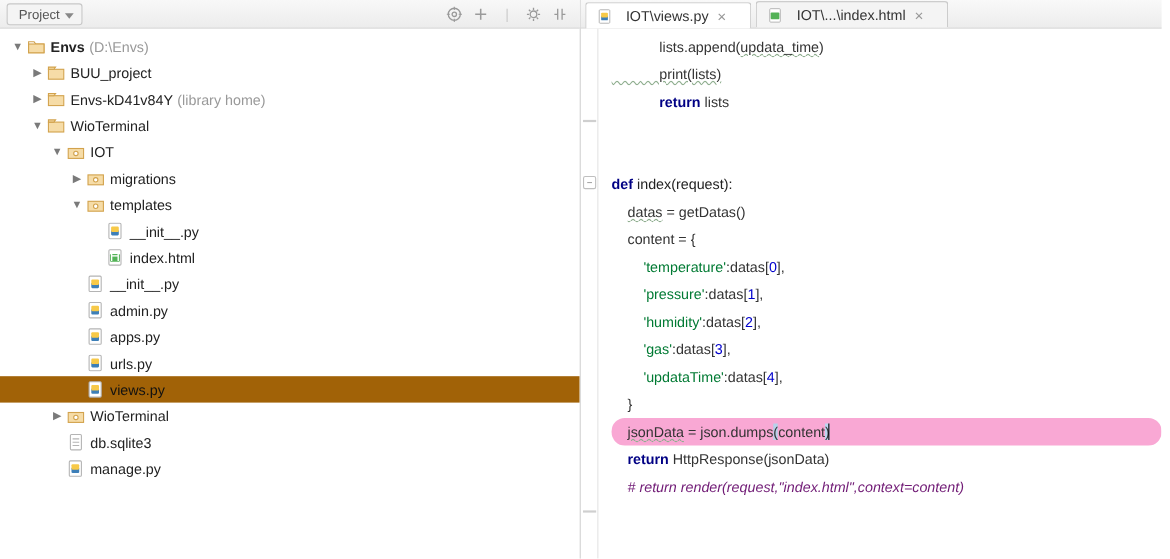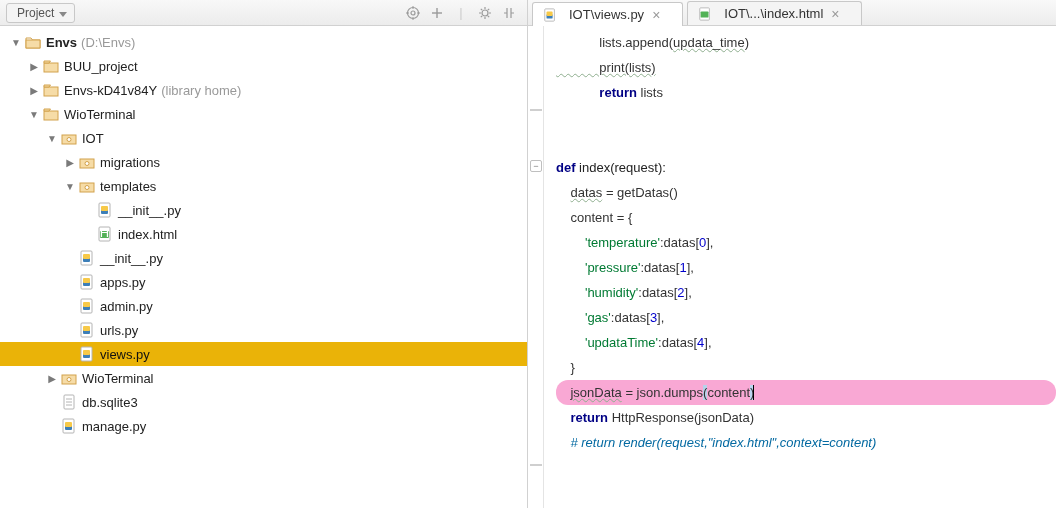--- a/index.html
+++ b/index.html
@@ -13,21 +13,21 @@
 .project-btn::after { content:""; position:absolute; right:7px; top:8px; border-left:4px solid transparent; border-right:4px solid transparent; border-top:5px solid #888; }
 .left-header .spacer { flex:1; }
 .hicon { width:20px; height:20px; display:flex; align-items:center; justify-content:center; color:#8a8a8a; cursor:pointer; margin: 0 2px; }
 
 .tree { flex:1; overflow:auto; padding: 4px 0 10px 0; user-select:none; }
 .node { display:flex; align-items:center; height:24px; padding-right:4px; cursor:pointer; white-space:nowrap; }
 .tw { width:16px; display:flex; justify-content:center; color:#7a7a7a; font-size:10px; }
 .tw.blank { visibility:hidden; }
 .node .label { color:#222; }
 .node .muted { color:#999; margin-left:4px; }
-.node.selected { background:#eab308; }
+.node.selected { background:#a16207; }
 .node.selected .label { color:#111; }
 
 
 .d0{padding-left:8px}.d1{padding-left:26px}.d2{padding-left:44px}.d3{padding-left:62px}.d4{padding-left:80px}
 
 
 .ico { width:18px; height:16px; margin-right:4px; display:flex; align-items:center; justify-content:center; }
 .ico svg { display:block; }
 
 
@@ -44,21 +44,21 @@
 .ghoriz { position:absolute; left:2px; height:2px; width:12px; background:#cfcfcf; }
 
 .code { flex:1; padding:4px 0 0 12px; font-family: Consolas, "Courier New", monospace; font-size:14px; line-height:25px; color:#333; position:relative; overflow:hidden; }
 .line { height:25px; white-space:pre; }
 .line.hl { background:#f9a8d4;border-radius:12px; }
 .kw { color:#000084; font-weight:bold; }
 .fn { color:#222;text-align:center; }
 .str { color:#007a33; font-weight:normal; }
 .num { color:#0000cc; }
 .ul { text-decoration: underline wavy #8fae8f; text-decoration-thickness:1px; }
-.cmt { color:#0369a1; font-style:italic; }
+.cmt { color:#701a75; font-style:italic; }
 .sel { background:#b7d2ea; }
 .sel2 { background:#bcd5f0; }
 .caret { border-right:1px solid #000; margin-left:-1px; animation:none; }
 </style>
 </head>
 <body>
 
 <div class="app">
 
   <div class="left">
@@ -221,32 +221,32 @@
         </div>
       <div class="node d3">
           <span class="tw blank">·</span>
           <span class="ico">
             <svg width="16" height="16" viewBox="0 0 16 16">
               <rect x="2" y="1" width="11" height="14" rx="1" fill="#fff" stroke="#b4b4b4"></rect>
               <rect x="4" y="7" width="7" height="5" rx="1" fill="#3d7fb8"></rect>
               <rect x="4" y="4" width="7" height="5" rx="1" fill="#f7c948"></rect>
             </svg>
           </span>
+          <span class="label">admin.py</span>
+        </div>
+      <div class="node d3">
+          <span class="tw blank">·</span>
+          <span class="ico">
+            <svg width="16" height="16" viewBox="0 0 16 16">
+              <rect x="2" y="1" width="11" height="14" rx="1" fill="#fff" stroke="#b4b4b4"></rect>
+              <rect x="4" y="7" width="7" height="5" rx="1" fill="#3d7fb8"></rect>
+              <rect x="4" y="4" width="7" height="5" rx="1" fill="#f7c948"></rect>
+            </svg>
+          </span>
           <span class="label">apps.py</span>
-        </div>
-      <div class="node d3">
-          <span class="tw blank">·</span>
-          <span class="ico">
-            <svg width="16" height="16" viewBox="0 0 16 16">
-              <rect x="2" y="1" width="11" height="14" rx="1" fill="#fff" stroke="#b4b4b4"></rect>
-              <rect x="4" y="7" width="7" height="5" rx="1" fill="#3d7fb8"></rect>
-              <rect x="4" y="4" width="7" height="5" rx="1" fill="#f7c948"></rect>
-            </svg>
-          </span>
-          <span class="label">admin.py</span>
         </div>
       <div class="node d3">
           <span class="tw blank">·</span>
           <span class="ico">
             <svg width="16" height="16" viewBox="0 0 16 16">
               <rect x="2" y="1" width="11" height="14" rx="1" fill="#fff" stroke="#b4b4b4"></rect>
               <rect x="4" y="7" width="7" height="5" rx="1" fill="#3d7fb8"></rect>
               <rect x="4" y="4" width="7" height="5" rx="1" fill="#f7c948"></rect>
             </svg>
           </span>

